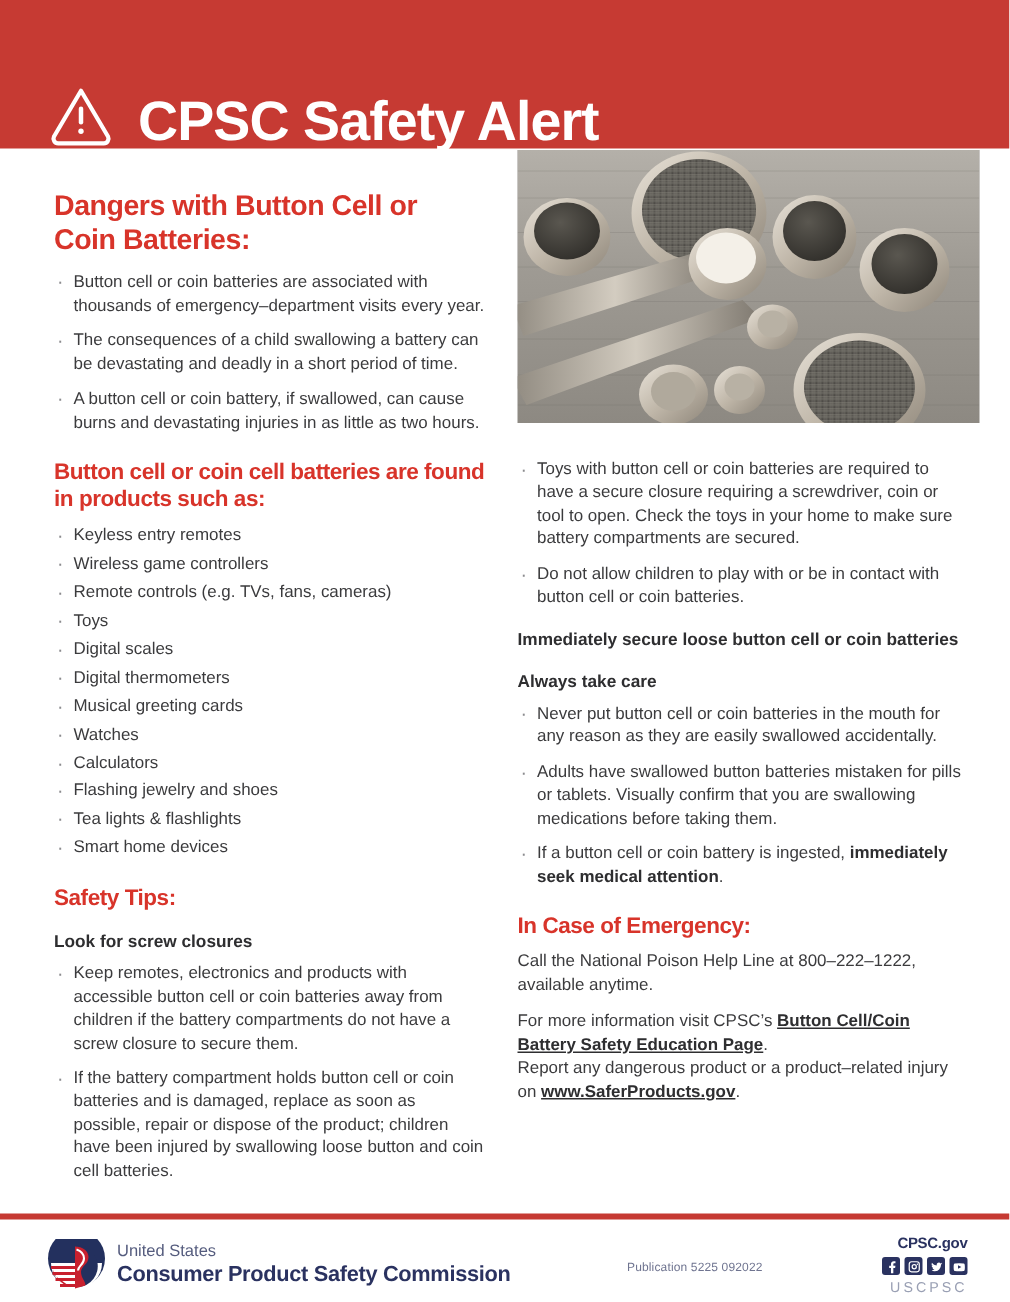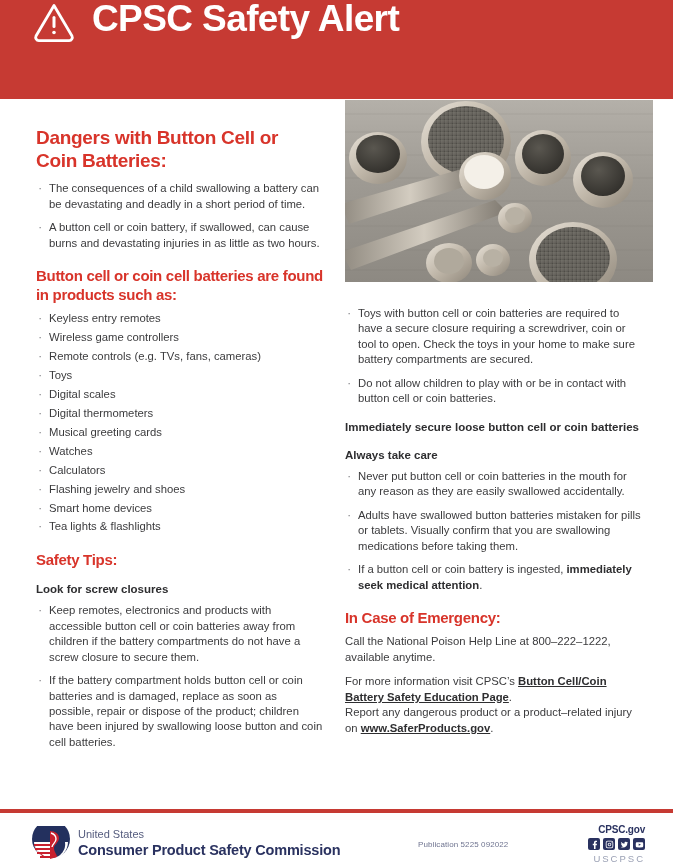--- a/index.html
+++ b/index.html
@@ -10,21 +10,21 @@
     color: #3a3a3c;
     overflow: hidden;
   }
   .page { position: relative; width: 673px; height: 868px; }
 
   
   .header {
     position: absolute; top: 0; left: 0;
     width: 673px; height: 99px;
     background: #c63a33;
-    display: flex; align-items: flex-start;
+    display: flex; align-items: flex-end;
     padding-left: 32px;
   }
   .warn-icon { width: 44px; height: 44px; flex: 0 0 auto; }
   .header-title {
     color: #ffffff;
     font-size: 37px;
     font-weight: bold;
     letter-spacing: -0.6px;
     margin-left: 16px;
     line-height: 1;
@@ -217,38 +217,39 @@
 
       <ellipse cx="228" cy="160" rx="44" ry="38" fill="url(#rim)"></ellipse>
       <ellipse cx="228" cy="158" rx="37" ry="31" fill="url(#grid)"></ellipse>
     </svg>
   </div>
 
   <div class="col-left">
 
     <h2 class="sec-red">Dangers with Button Cell or Coin Batteries:</h2>
     <ul class="bl">
+      <li>Button cell or coin batteries are associated with thousands of emergency–department visits every year.</li>
       <li>The consequences of a child swallowing a battery can be devastating and deadly in a short period of time.</li>
       <li>A button cell or coin battery, if swallowed, can cause burns and devastating injuries in as little as two hours.</li>
     </ul>
 
     <h2 class="sec-red small">Button cell or coin cell batteries are found in products such as:</h2>
     <ul class="bl tight">
       <li>Keyless entry remotes</li>
       <li>Wireless game controllers</li>
       <li>Remote controls (e.g. TVs, fans, cameras)</li>
       <li>Toys</li>
       <li>Digital scales</li>
       <li>Digital thermometers</li>
       <li>Musical greeting cards</li>
       <li>Watches</li>
       <li>Calculators</li>
       <li>Flashing jewelry and shoes</li>
+      <li>Tea lights &amp; flashlights</li>
       <li>Smart home devices</li>
-      <li>Tea lights &amp; flashlights</li>
     </ul>
 
     <h2 class="sec-red small">Safety Tips:</h2>
     <h3 class="sec-bold">Look for screw closures</h3>
     <ul class="bl">
       <li>Keep remotes, electronics and products with accessible button cell or coin batteries away from children if the battery compartments do not have a screw closure to secure them.</li>
       <li>If the battery compartment holds button cell or coin batteries and is damaged, replace as soon as possible, repair or dispose of the product; children have been injured by swallowing loose button and coin cell batteries.</li>
     </ul>
   </div>
 

